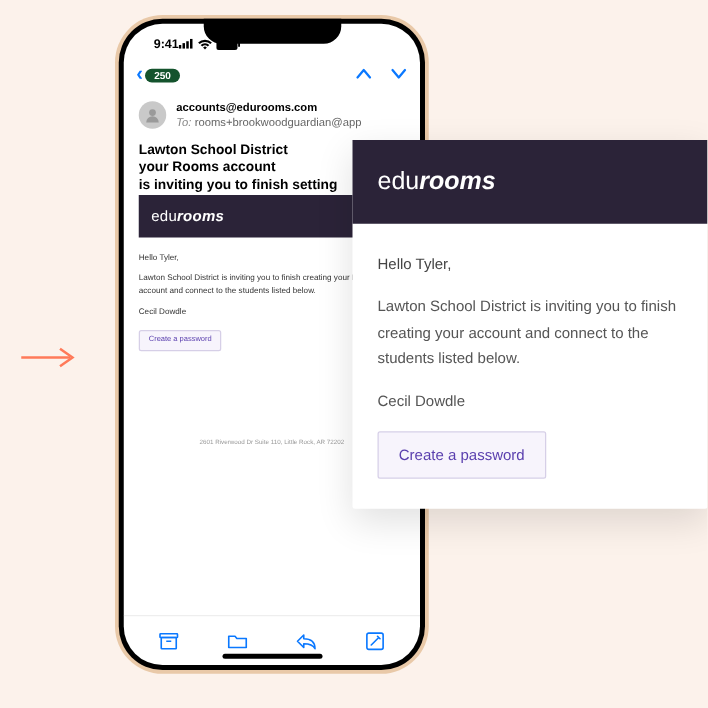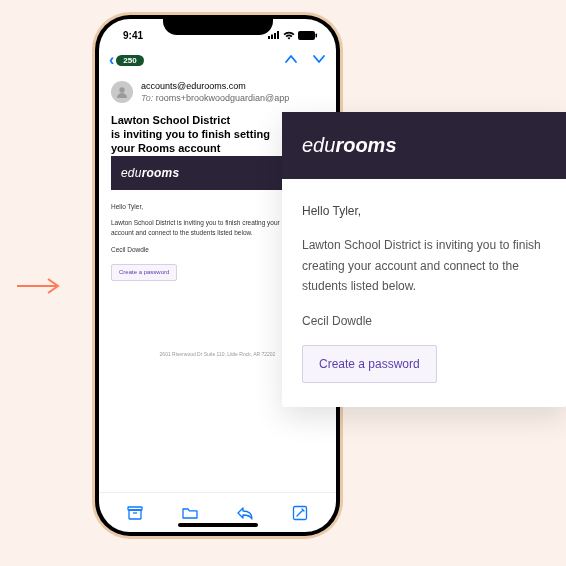--- a/index.html
+++ b/index.html
@@ -60,21 +60,21 @@
       overflow: hidden;
       position: relative;
       display: flex;
       flex-direction: column;
     }
 
     .status-bar {
       height: 26px;
       display: flex;
       align-items: center;
-      justify-content: space-between;
+      justify-content: flex-start;
       padding: 6px 12px 0;
       font-size: 10px;
       font-weight: 600;
       position: relative;
       z-index: 2;
     }
     .status-left { margin-left: 12px; }
     .status-right {
       margin-right: 6px;
       display: flex;
@@ -124,41 +124,41 @@
       height: 22px;
       border-radius: 50%;
       background: #c9c9c9;
       display: flex;
       align-items: center;
       justify-content: center;
       flex-shrink: 0;
     }
     .avatar svg { width: 14px; height: 14px; }
     .sender-text { font-size: 9px; line-height: 1.3; }
-    .sender-from { font-weight: 400; }
+    .sender-from { font-weight: 700; }
     .sender-to { color: #666; }
     .sender-to .lbl { color: #888; font-style: italic; }
 
     .subject {
       font-size: 11px;
       font-weight: 800;
       line-height: 1.25;
       margin-bottom: 0;
     }
 
     .email-body-banner {
       background: #2b2338;
       color: #fff;
       padding: 10px 10px;
       font-size: 12px;
       font-weight: 400;
       letter-spacing: 0.2px;
       margin-bottom: 12px;
     }
-    .brand .edu { font-weight: 400; font-style: italic; }
+    .brand .edu { font-weight: 400; }
     .brand .rooms { font-weight: 700; font-style: italic; }
 
     .email-text {
       font-size: 6.5px;
       color: #333;
       line-height: 1.5;
     }
     .email-text p { margin-bottom: 7px; }
     .cta-small {
       display: inline-block;
@@ -311,22 +311,22 @@
             <div class="sender-from">accounts@edurooms.com</div>
             <div class="sender-to">
               <span class="lbl">To:</span>
               <span>rooms+brookwoodguardian@app</span>
             </div>
           </div>
         </div>
 
         <div class="subject">
           <div>Lawton School District</div>
+          <div>your Rooms account</div>
           <div>is inviting you to finish setting</div>
-          <div>your Rooms account</div>
         </div>
 
         <div class="email-body-banner">
           <span class="brand">
             <span class="edu">edu</span><span class="rooms">rooms</span>
           </span>
         </div>
 
         <div class="email-text">
           <p>Hello Tyler,</p>

